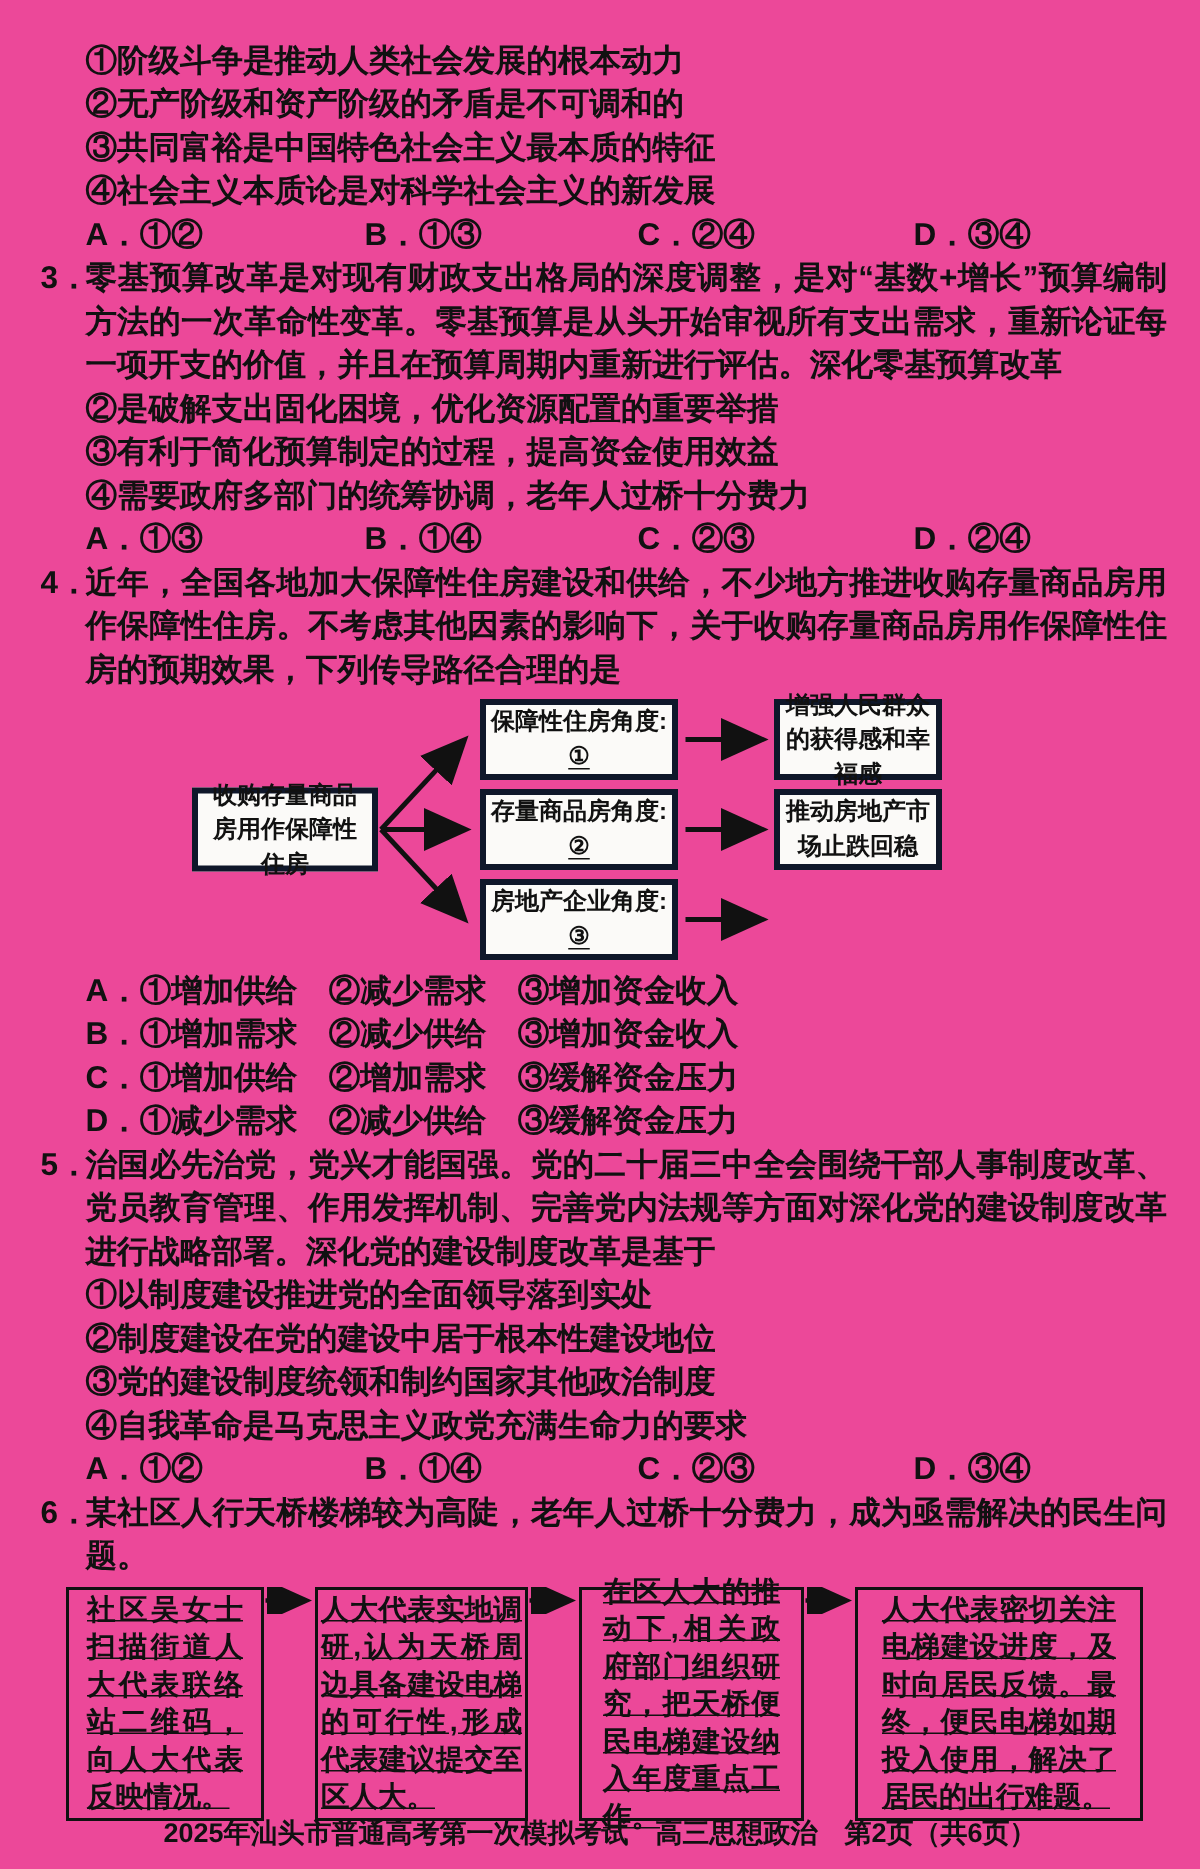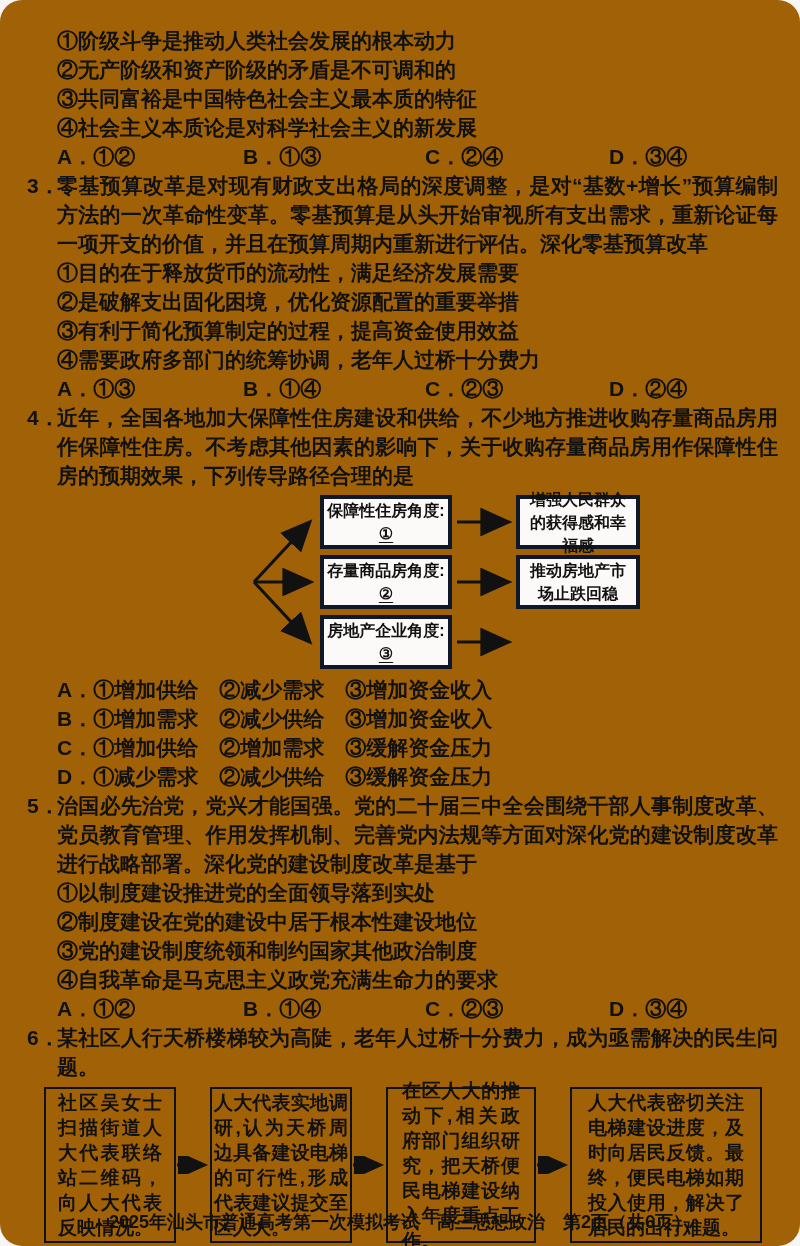--- a/index.html
+++ b/index.html
@@ -2,46 +2,46 @@
 <html><head>
 <meta charset="utf-8">
 <style>
   html,body{margin:0;padding:0;}
   body{
     width:800px;height:1246px;overflow:hidden;
     background:#f7f6f4;
     font-family:"Liberation Sans", sans-serif;
     font-weight:700;color:#111;
   }
-  .page{position:relative;width:800px;height:1246px;background:#a16207;border-radius:22px;}
+  .page{position:relative;width:800px;height:1246px;background:#ec4899;}
   .content{padding-top:26px;font-size:21px;line-height:29px;}
   .block{margin:0;}
   .item{padding-left:57px;}
   .choices{display:grid;grid-template-columns:186px 182px 184px auto;padding-left:57px;}
   .q{position:relative;padding-left:57px;margin:0;}
   .qnum{position:absolute;left:27px;top:0;}
   .stem{text-align:justify;padding-right:22px;}
   .choice-line{padding-left:0;}
 
   
   .diagram{position:relative;width:800px;height:180px;margin:3px 0 2px 0;}
   .diagram svg.arrows{position:absolute;left:0;top:0;}
   .dbox{
     position:absolute;border:4px solid #0f172a;background:#fbfaf8;
     display:flex;flex-direction:column;align-items:center;justify-content:center;
     font-size:16px;line-height:23px;text-align:center;box-sizing:border-box;
   }
   .dbox .mark{text-decoration:underline;text-underline-offset:3px;}
   .src-box{left:128px;top:61px;width:124px;height:56px;padding:0 3px;}
   .mid-box{left:320px;width:132px;height:54px;}
-  .tgt-box{left:516px;width:124px;height:54px;padding:0 4px;}
+  .tgt-box{left:516px;width:112px;height:54px;padding:0 4px;}
   .row1{top:2px;} .row2{top:62px;} .row3{top:122px;}
 
   
-  .flow{display:flex;align-items:center;margin:6px 0 0 44px;width:722px;}
+  .flow{display:flex;align-items:flex-start;margin:6px 0 0 44px;width:722px;text-decoration:underline;}
   .fbox{
     flex:none;border:2px solid #111;box-sizing:border-box;height:156px;
     display:flex;align-items:center;
     font-size:19px;line-height:25px;text-align:justify;text-justify:inter-character;
   }
   .fbox-1{width:132px;padding:0 12px;}
   .fbox-2{width:142px;padding:0 2px;}
   .fbox-3{width:150px;padding:11px 14px;}
   .fbox-4{width:192px;padding:0 16px;}
   .farrow{flex:none;}
@@ -66,21 +66,20 @@
         <span>A．①②</span>
         <span>B．①③</span>
         <span>C．②④</span>
         <span>D．③④</span>
       </div>
     </section>
 
     <section class="q">
       <span class="qnum">3．</span>
       <div class="stem">零基预算改革是对现有财政支出格局的深度调整，是对“基数+增长”预算编制方法的一次革命性变革。零基预算是从头开始审视所有支出需求，重新论证每一项开支的价值，并且在预算周期内重新进行评估。深化零基预算改革</div>
-      <div>①目的在于释放货币的流动性，满足经济发展需要</div>
       <div>②是破解支出固化困境，优化资源配置的重要举措</div>
       <div>③有利于简化预算制定的过程，提高资金使用效益</div>
       <div>④需要政府多部门的统筹协调，老年人过桥十分费力</div>
       <div class="choices" style="padding-left:0;">
         <span>A．①③</span>
         <span>B．①④</span>
         <span>C．②③</span>
         <span>D．②④</span>
       </div>
     </section>
@@ -99,20 +98,21 @@
         </defs>
         <g stroke="#111" stroke-width="3.2" marker-end="url(#ah)">
           <line x1="254" y1="89" x2="308" y2="31"></line>
           <line x1="254" y1="89" x2="308" y2="89"></line>
           <line x1="254" y1="89" x2="308" y2="147"></line>
           <line x1="457" y1="29" x2="506" y2="29"></line>
           <line x1="457" y1="89" x2="506" y2="89"></line>
           <line x1="457" y1="149" x2="506" y2="149"></line>
         </g>
       </svg>
+      <div class="dbox src-box">收购存量商品房用作保障性住房</div>
       <div class="dbox mid-box row1">
         <span>保障性住房角度:</span>
         <span class="mark">①</span>
       </div>
       <div class="dbox mid-box row2">
         <span>存量商品房角度:</span>
         <span class="mark">②</span>
       </div>
       <div class="dbox mid-box row3">
         <span>房地产企业角度:</span>

